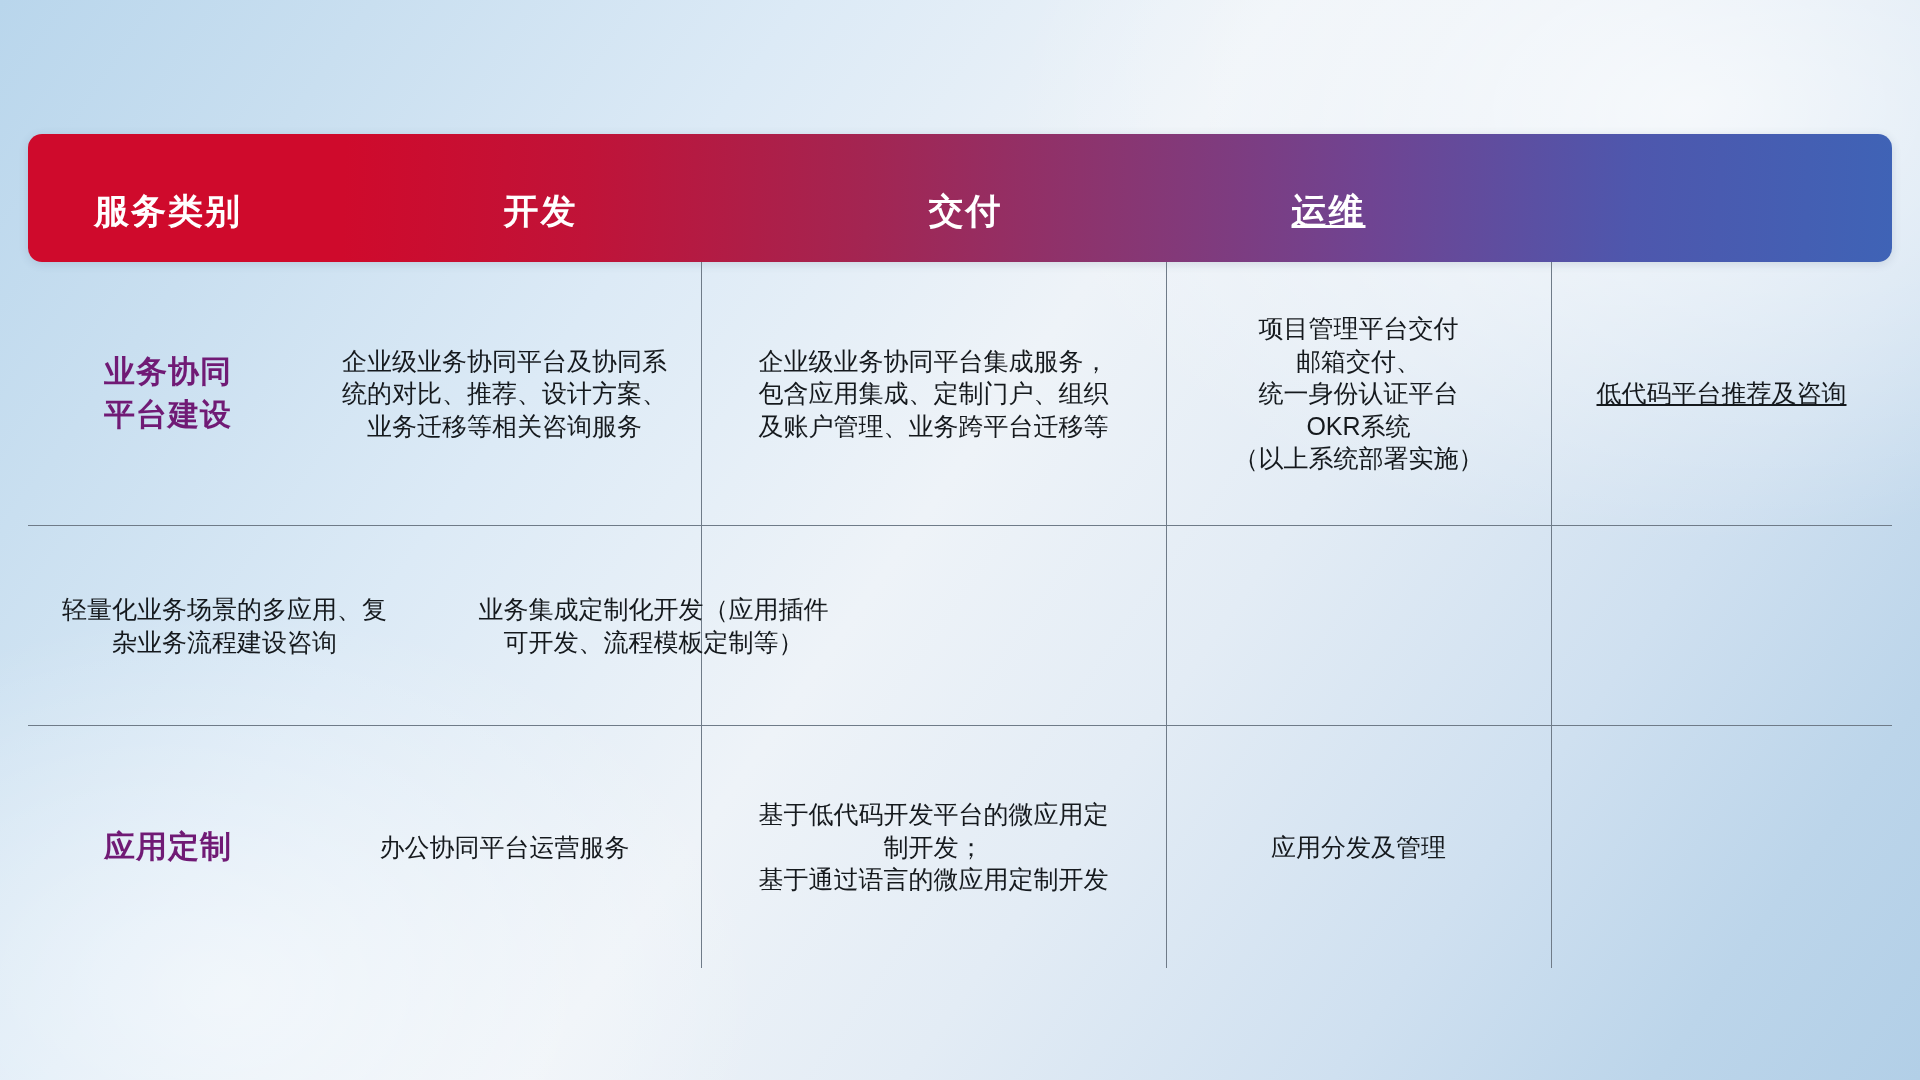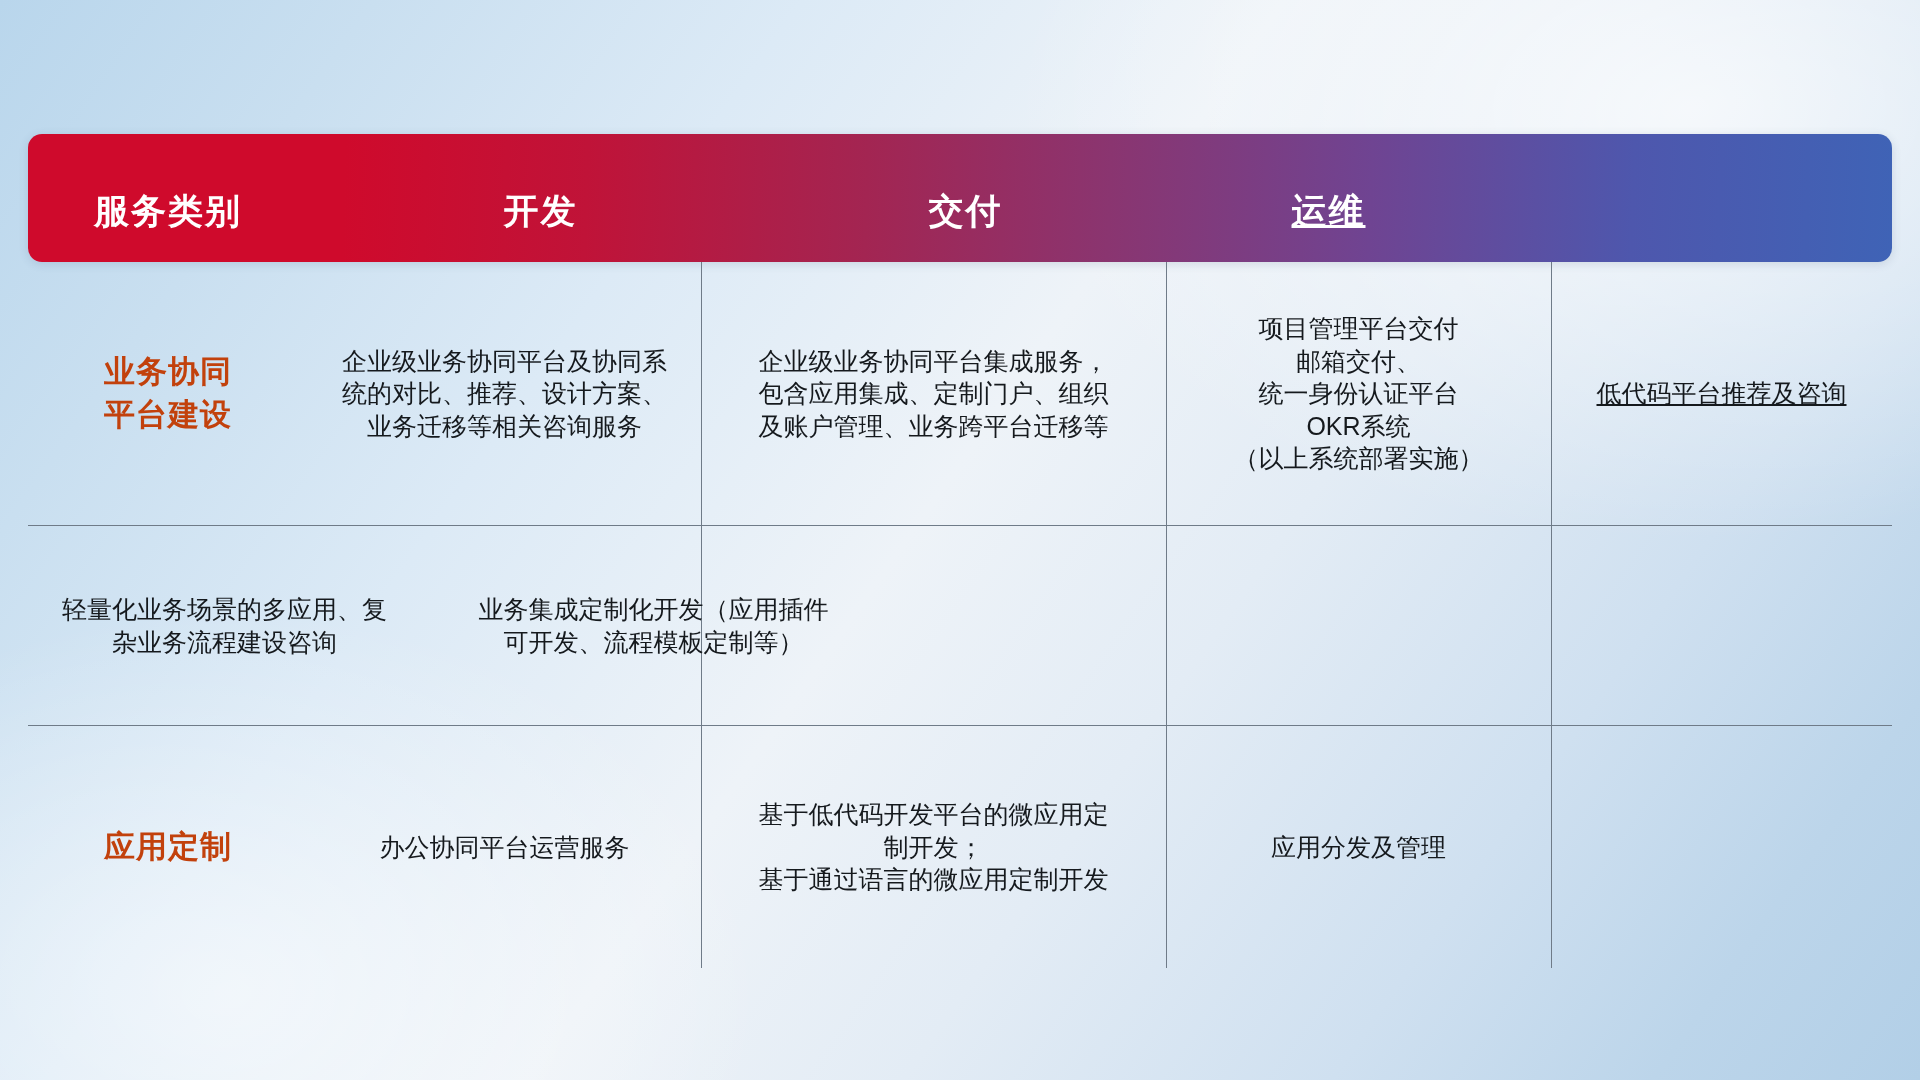--- a/index.html
+++ b/index.html
@@ -106,21 +106,21 @@
     text-align: center;
     padding: 6px 16px;
     color: #15191d;
     font-size: 25px;
     line-height: 1.30;
   }
   .tcell .txt { display: block; width: 100%; }
 
   
   .label-cell {
-    color: #c2410c;
+    color: #701a75;
     font-size: 31px;
     font-weight: 700;
     line-height: 1.36;
     letter-spacing: 1px;
   }
 
   
   .c1 { width: 280px; }
   .c2 { width: 393px; }
   .c3 { width: 465px; }

